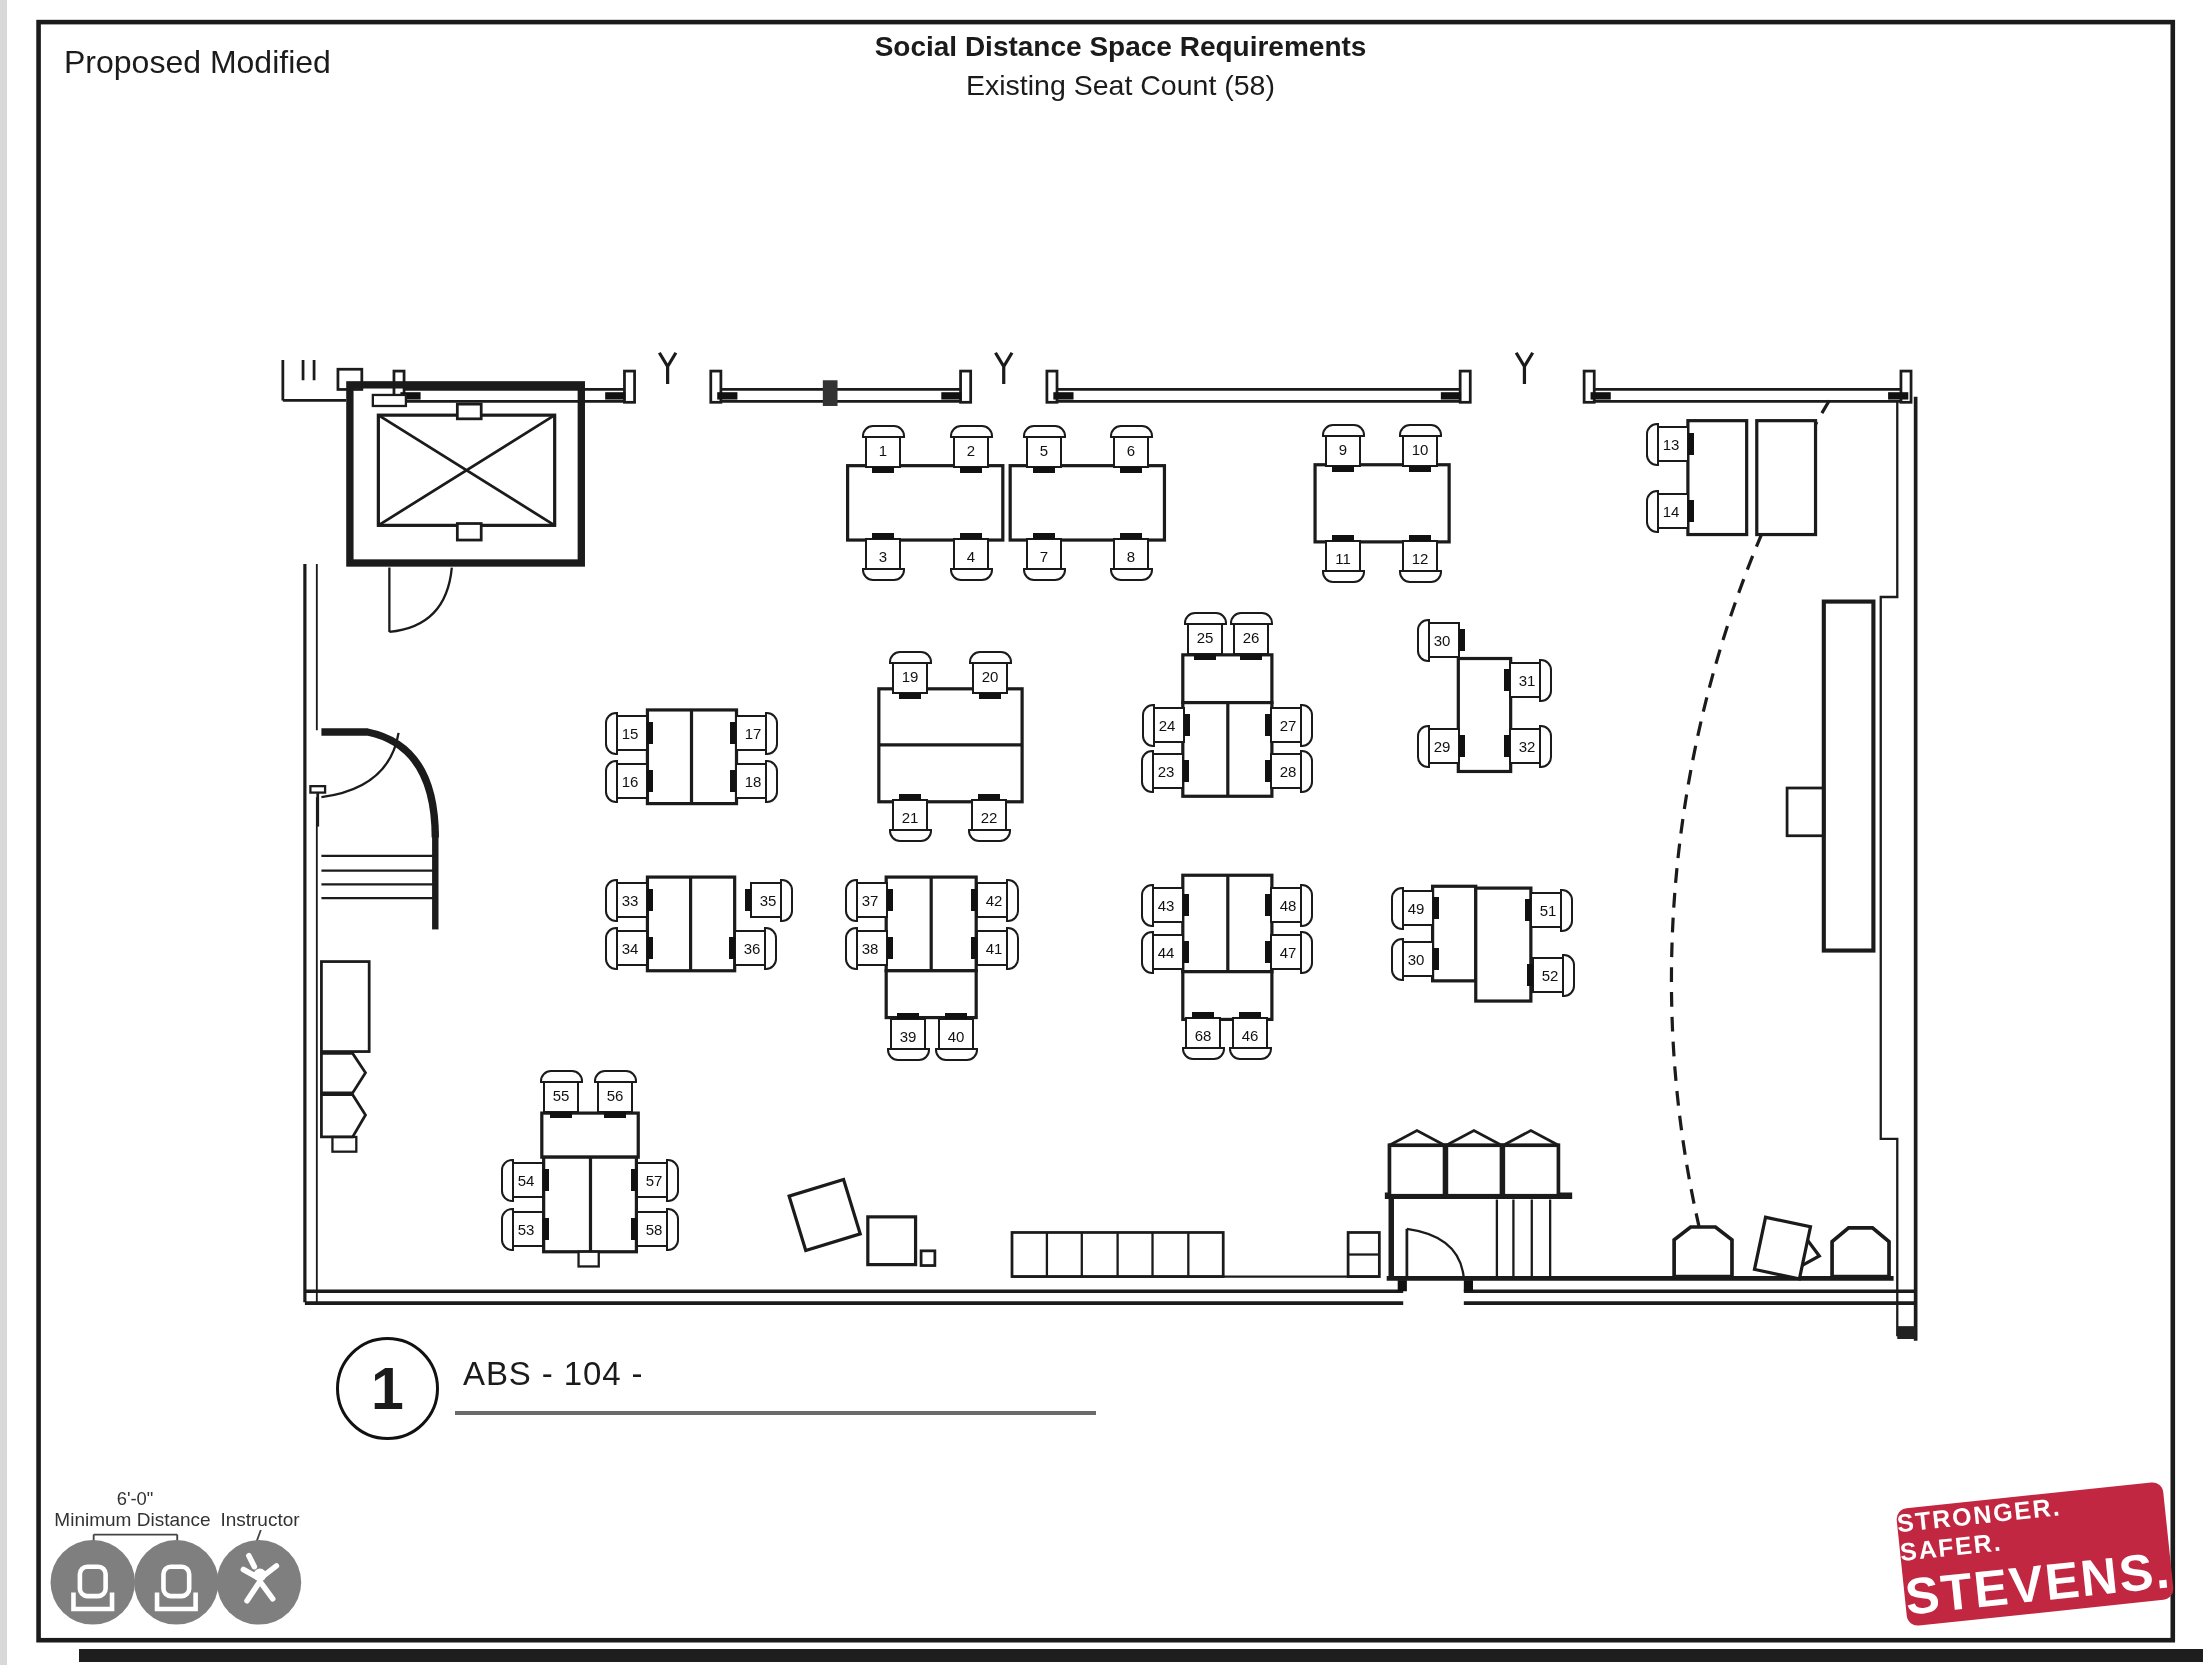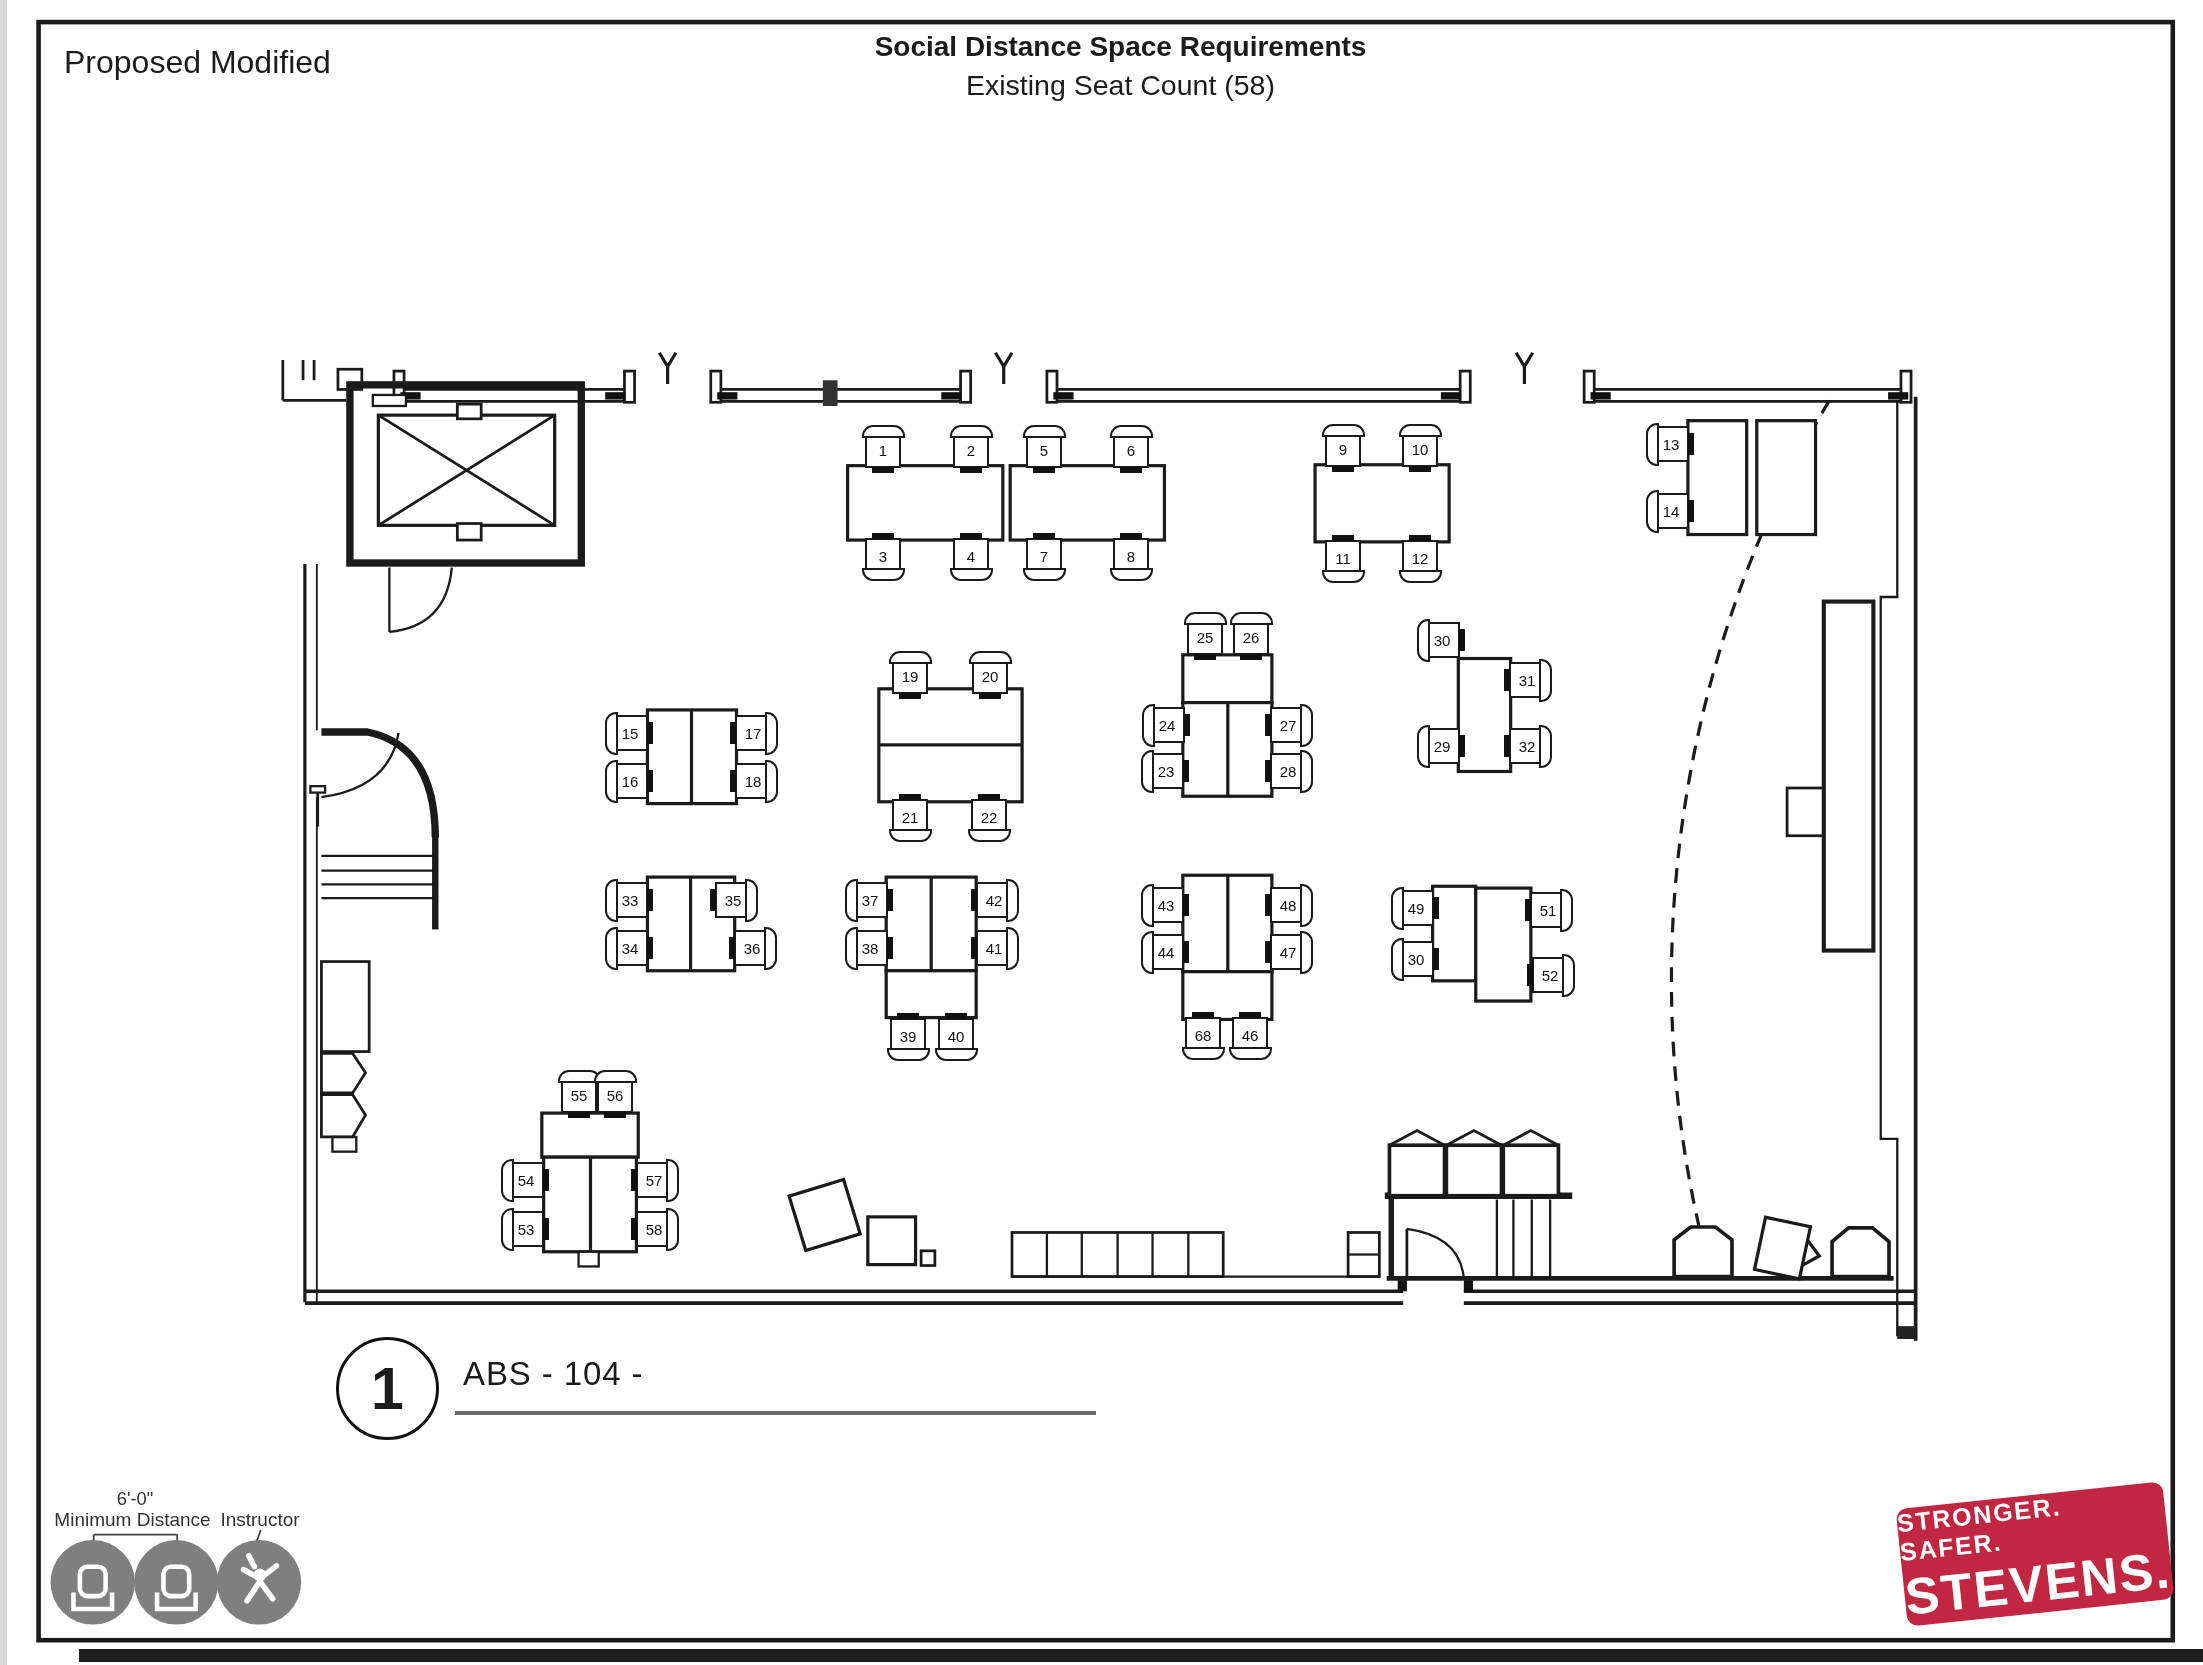--- a/index.html
+++ b/index.html
@@ -268,41 +268,41 @@
     <div class="seat f-d" style="left: 1205px; top: 637px;">25</div>
     <div class="seat f-d" style="left: 1251px; top: 637px;">26</div>
     <div class="seat f-l" style="left: 1288px; top: 725px;">27</div>
     <div class="seat f-l" style="left: 1288px; top: 771px;">28</div>
     <div class="seat f-r" style="left: 1442px; top: 746px;">29</div>
     <div class="seat f-r" style="left: 1442px; top: 640px;">30</div>
     <div class="seat f-l" style="left: 1527px; top: 680px;">31</div>
     <div class="seat f-l" style="left: 1527px; top: 746px;">32</div>
     <div class="seat f-r" style="left: 630px; top: 900px;">33</div>
     <div class="seat f-r" style="left: 630px; top: 948px;">34</div>
-    <div class="seat f-l" style="left: 733px; top: 900px;">35</div>
+    <div class="seat f-l" style="left: 768px; top: 900px;">35</div>
     <div class="seat f-l" style="left: 752px; top: 948px;">36</div>
     <div class="seat f-r" style="left: 870px; top: 900px;">37</div>
     <div class="seat f-r" style="left: 870px; top: 948px;">38</div>
     <div class="seat f-u" style="left: 908px; top: 1036px;">39</div>
     <div class="seat f-u" style="left: 956px; top: 1036px;">40</div>
     <div class="seat f-l" style="left: 994px; top: 948px;">41</div>
     <div class="seat f-l" style="left: 994px; top: 900px;">42</div>
     <div class="seat f-r" style="left: 1166px; top: 905px;">43</div>
     <div class="seat f-r" style="left: 1166px; top: 952px;">44</div>
     <div class="seat f-u" style="left: 1203px; top: 1035px;">68</div>
     <div class="seat f-u" style="left: 1250px; top: 1035px;">46</div>
     <div class="seat f-l" style="left: 1288px; top: 952px;">47</div>
     <div class="seat f-l" style="left: 1288px; top: 905px;">48</div>
     <div class="seat f-r" style="left: 1416px; top: 908px;">49</div>
     <div class="seat f-r" style="left: 1416px; top: 959px;">30</div>
     <div class="seat f-l" style="left: 1548px; top: 910px;">51</div>
     <div class="seat f-l" style="left: 1550px; top: 975px;">52</div>
     <div class="seat f-r" style="left: 526px; top: 1229px;">53</div>
     <div class="seat f-r" style="left: 526px; top: 1180px;">54</div>
-    <div class="seat f-d" style="left: 579px; top: 1095px;">55</div>
+    <div class="seat f-d" style="left: 561px; top: 1095px;">55</div>
     <div class="seat f-d" style="left: 615px; top: 1095px;">56</div>
     <div class="seat f-l" style="left: 654px; top: 1180px;">57</div>
     <div class="seat f-l" style="left: 654px; top: 1229px;">58</div>
   </div>
 
 <div class="abs annotation">Proposed Modified</div>
 <div class="abs title-wrap">
   <div class="title">Social Distance Space Requirements</div>
   <div class="subtitle">Existing Seat Count (58)</div>
 </div>

